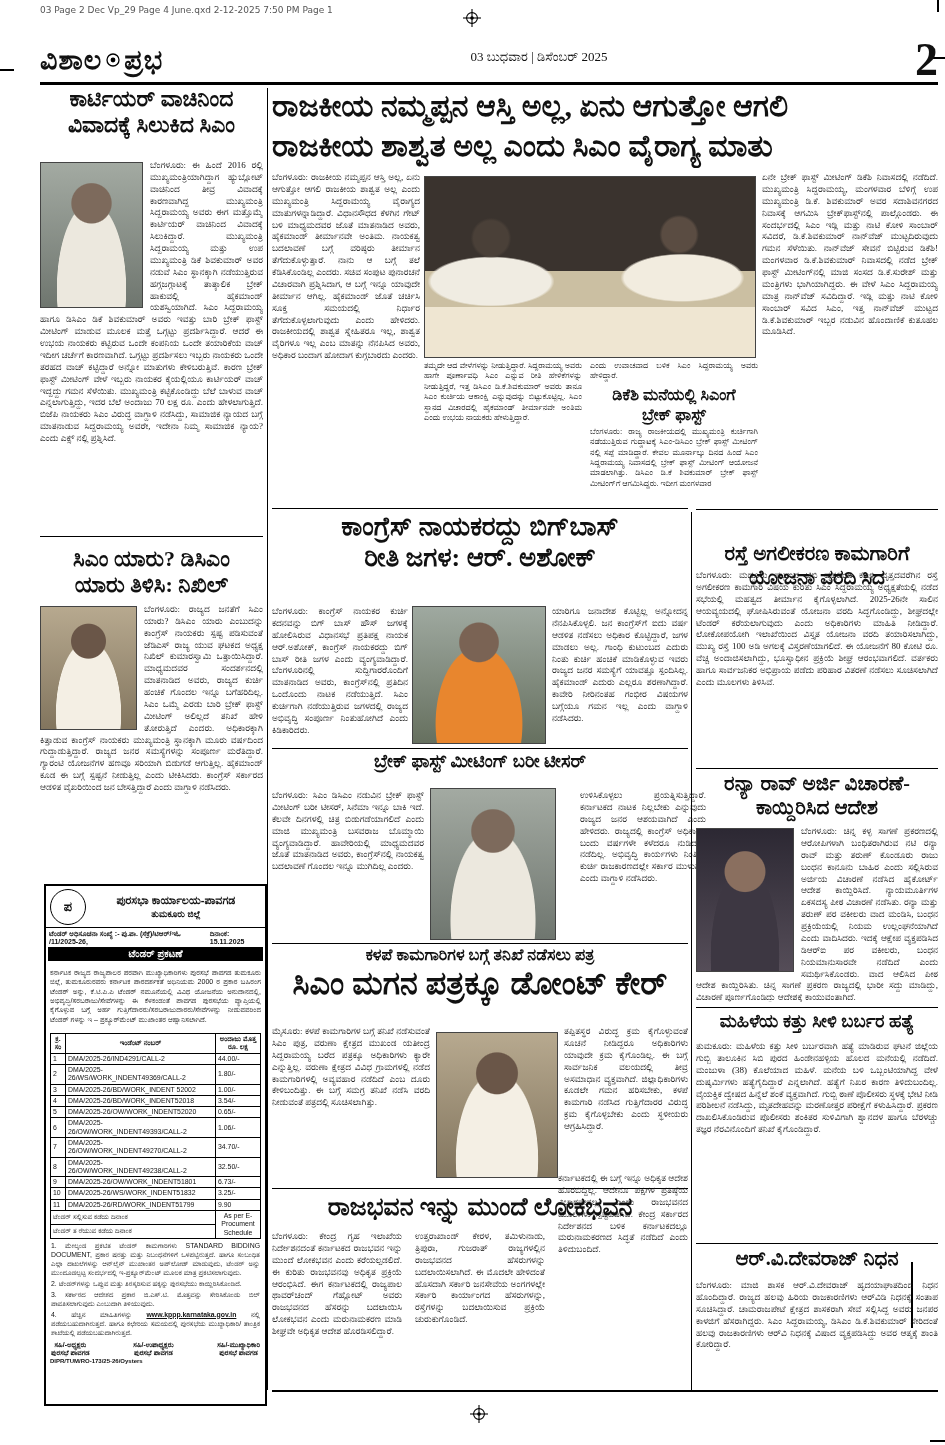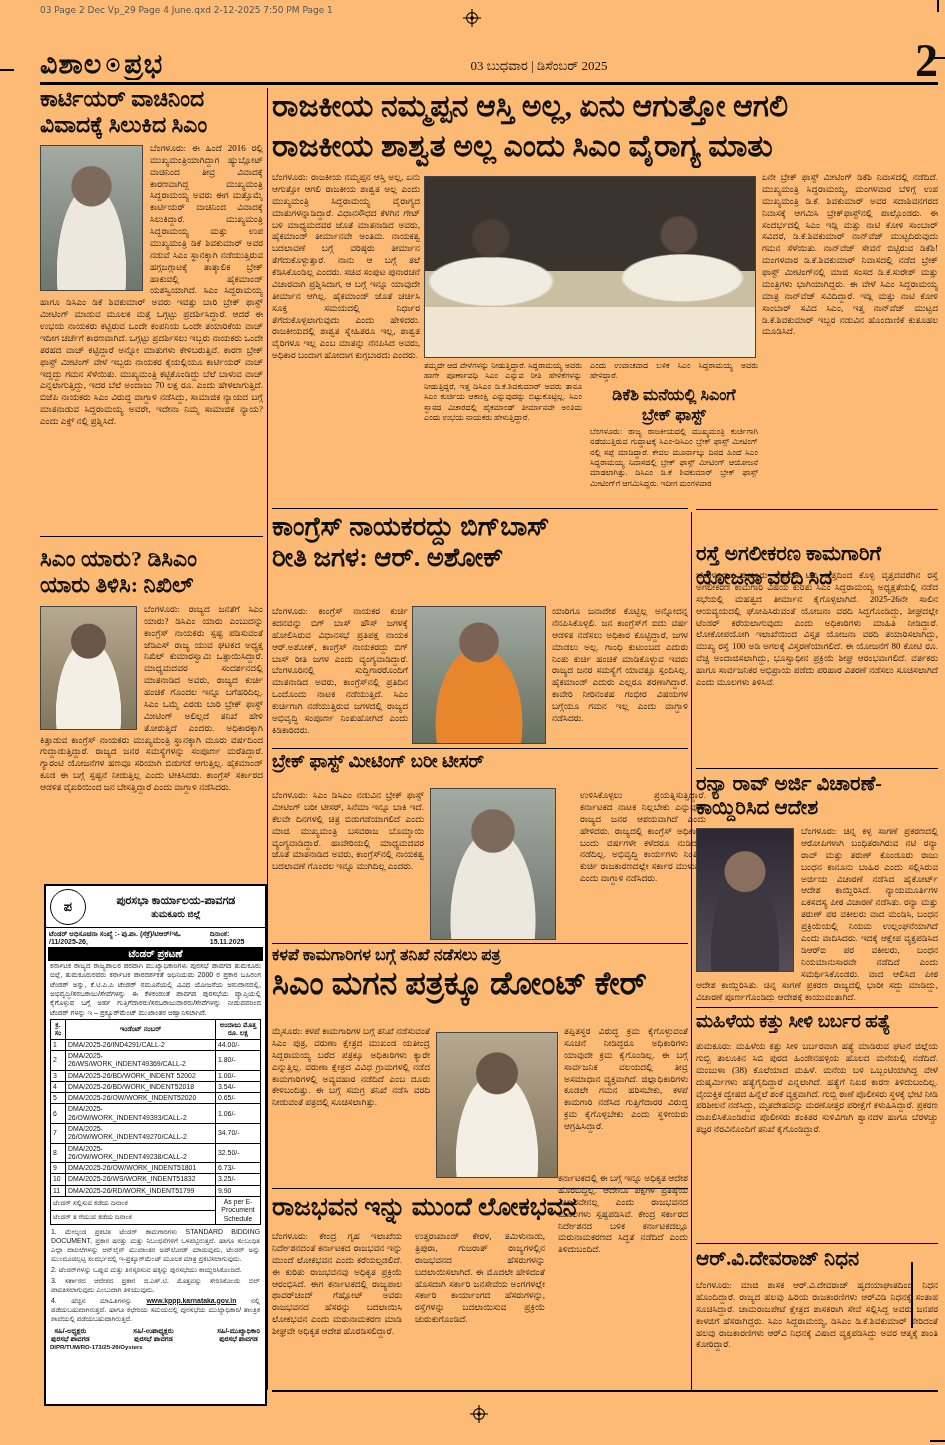--- a/index.html
+++ b/index.html
@@ -1,27 +1,27 @@
 <!DOCTYPE html>
 <html><head>
 <meta charset="utf-8">
 <style>
   html,body{margin:0;padding:0;background:#e8e8e8}
-  .page{position:relative;width:945px;height:1445px;background:#fdba74;
+  .page{position:relative;width:945px;height:1445px;background:#ffffff;
         font-family:"Liberation Serif","DejaVu Serif",serif;color:#111;overflow:hidden}
   .abs{position:absolute;overflow:hidden}
   .slug{font-family:"DejaVu Sans",sans-serif;font-size:9px;color:#555;white-space:nowrap}
   .regmark{width:18px;height:18px}
   .rule-h{position:absolute;background:#000;height:1px}
   .rule-v{position:absolute;background:#000;width:1px}
-  .masthead{display:flex;align-items:flex-end;justify-content:space-between}
+  .masthead{display:flex;align-items:center;justify-content:space-between}
   .logo{font-size:27px;font-weight:bold;letter-spacing:1px;display:flex;align-items:center;gap:4px}
   .dateline{font-size:13px;font-weight:normal;padding-bottom:6px}
   .pageno{font-size:46px;font-weight:bold;line-height:.85}
-  .hl{font-weight:bold;text-align:left;line-height:1.18}
+  .hl{font-weight:bold;text-align:center;line-height:1.18}
   .hl-main{font-size:30px;line-height:40px;text-align:left}
   .hl-22{font-size:22px}
   .hl-20{font-size:20px}
   .hl-18{font-size:18px}
   .body{text-align:justify;font-size:9px;line-height:1.32;word-break:break-word}
   .body-sm{font-size:8px;line-height:1.3}
   .photo{border:1px solid #444;box-sizing:border-box}
   .ph-float{float:left;margin:2px 7px 2px 0}
   .ph-person{background:
      radial-gradient(circle at 50% 28%,#7d6a5c 0 17%,rgba(0,0,0,0) 18%),
@@ -51,21 +51,21 @@
   .tender{border:2px solid #000;background:#fff;font-family:"Liberation Sans","DejaVu Sans",sans-serif}
   .tender-head{display:flex;align-items:center;gap:5px;padding:3px 4px 2px}
   .seal{width:34px;height:34px;border:1.5px solid #000;border-radius:50%;flex:0 0 auto;
         display:flex;align-items:center;justify-content:center;font-size:13px;font-weight:bold}
   .tender-title{flex:1;text-align:center;font-weight:bold}
   .t1{font-size:11px}.t2{font-size:9px;margin-top:2px}
   .refline{display:flex;justify-content:space-between;font-size:7px;font-weight:bold;
            border-top:1px solid #000;padding:2px 3px}
   .barhead{background:#000;color:#fff;text-align:center;font-weight:bold;font-size:10px;
            padding:1px 0;margin:0 2px}
-  .tender .intro{font-size:7.1px;line-height:1.32;text-align:justify;padding:1px 4px}
+  .tender .intro{font-size:7.1px;line-height:1.32;text-align:justify;padding:8px 4px}
   .ttable{border-collapse:collapse;width:calc(100% - 8px);margin:0 4px;font-size:6.9px}
   .ttable td,.ttable th{border:1px solid #000;padding:1px 2px;text-align:left;line-height:1.2}
   .ttable th{text-align:center}
   .amt{text-align:left;white-space:nowrap}
   .notes{font-size:6.9px;line-height:1.3;text-align:justify;padding:3px 5px 0}
   .notes p{margin:0 0 2px}
   .url{font-weight:bold;text-decoration:underline}
   .signrow{display:flex;justify-content:space-between;font-size:6.8px;font-weight:bold;
            padding:2px 5px 0;text-align:center}
   .dipr{font-size:6px;padding:1px 4px 2px;font-weight:bold}
@@ -108,21 +108,21 @@
   </div>
   <div class="rule-h" style="left:40px;top:82px;width:898px;height:2.5px"></div>
 
   <div class="rule-v" style="left:267px;top:88px;height:1302px"></div>
   <div class="rule-v" style="left:691px;top:512px;height:878px"></div>
   <div class="rule-h" style="left:272px;top:1390px;width:666px;height:2px"></div>
 
   <section class="abs" style="left:40px;top:86px;width:223px;height:444px">
     <div class="hl hl-22">ಕಾರ್ಟಿಯರ್ ವಾಚಿನಿಂದ</div>
     <div class="hl hl-22">ವಿವಾದಕ್ಕೆ ಸಿಲುಕಿದ ಸಿಎಂ</div>
-    <div class="body" style="margin-top:5px">
+    <div class="body" style="margin-top:22px">
       <span class="photo ph-person ph-float" style="width:103px;height:146px;display:block"></span>
       <span>ಬೆಂಗಳೂರು: ಈ ಹಿಂದೆ 2016 ರಲ್ಲಿ ಮುಖ್ಯಮಂತ್ರಿಯಾಗಿದ್ದಾಗ ಹ್ಯುಬ್ಲೋಟ್ ವಾಚಿನಿಂದ ತೀವ್ರ ವಿವಾದಕ್ಕೆ ಕಾರಣವಾಗಿದ್ದ ಮುಖ್ಯಮಂತ್ರಿ ಸಿದ್ದರಾಮಯ್ಯ ಅವರು ಈಗ ಮತ್ತೊಮ್ಮೆ ಕಾರ್ಟಿಯರ್ ವಾಚಿನಿಂದ ವಿವಾದಕ್ಕೆ ಸಿಲುಕಿದ್ದಾರೆ. ಮುಖ್ಯಮಂತ್ರಿ ಸಿದ್ದರಾಮಯ್ಯ ಮತ್ತು ಉಪ ಮುಖ್ಯಮಂತ್ರಿ ಡಿಕೆ ಶಿವಕುಮಾರ್ ಅವರ ನಡುವೆ ಸಿಎಂ ಸ್ಥಾನಕ್ಕಾಗಿ ನಡೆಯುತ್ತಿರುವ ಹಗ್ಗಜಗ್ಗಾಟಕ್ಕೆ ತಾತ್ಕಾಲಿಕ ಬ್ರೇಕ್ ಹಾಕುವಲ್ಲಿ ಹೈಕಮಾಂಡ್ ಯಶಸ್ವಿಯಾಗಿದೆ. ಸಿಎಂ ಸಿದ್ದರಾಮಯ್ಯ ಹಾಗೂ ಡಿಸಿಎಂ ಡಿಕೆ ಶಿವಕುಮಾರ್ ಅವರು ಇವತ್ತು ಬಾರಿ ಬ್ರೇಕ್ ಫಾಸ್ಟ್ ಮೀಟಿಂಗ್ ಮಾಡುವ ಮೂಲಕ ಮತ್ತೆ ಒಗ್ಗಟ್ಟು ಪ್ರದರ್ಶಿಸಿದ್ದಾರೆ. ಆದರೆ ಈ ಉಭಯ ನಾಯಕರು ಕಟ್ಟಿರುವ ಒಂದೇ ಕಂಪನಿಯ ಒಂದೇ ತಯಾರಿಕೆಯ ವಾಚ್ ಇದೀಗ ಚರ್ಚೆಗೆ ಕಾರಣವಾಗಿದೆ. ಒಗ್ಗಟ್ಟು ಪ್ರದರ್ಶಿಸಲು ಇಬ್ಬರು ನಾಯಕರು ಒಂದೇ ತರಹದ ವಾಚ್ ಕಟ್ಟಿದ್ದಾರೆ ಅನ್ನೋ ಮಾತುಗಳು ಕೇಳಿಬರುತ್ತಿವೆ. ಕಾರಣ ಬ್ರೇಕ್ ಫಾಸ್ಟ್ ಮೀಟಿಂಗ್ ವೇಳೆ ಇಬ್ಬರು ನಾಯಕರ ಕೈಯಲ್ಲಿಯೂ ಕಾರ್ಟಿಯರ್ ವಾಚ್ ಇದ್ದದ್ದು ಗಮನ ಸೆಳೆಯಿತು. ಮುಖ್ಯಮಂತ್ರಿ ಕಟ್ಟಿಕೊಂಡಿದ್ದು ಬೆಲೆ ಬಾಳುವ ವಾಚ್ ಎನ್ನಲಾಗುತ್ತಿದ್ದು, ಇದರ ಬೆಲೆ ಅಂದಾಜು 70 ಲಕ್ಷ ರೂ. ಎಂದು ಹೇಳಲಾಗುತ್ತಿದೆ. ಬಿಜೆಪಿ ನಾಯಕರು ಸಿಎಂ ವಿರುದ್ಧ ವಾಗ್ದಾಳಿ ನಡೆಸಿದ್ದು, ಸಾಮಾಜಿಕ ನ್ಯಾಯದ ಬಗ್ಗೆ ಮಾತನಾಡುವ ಸಿದ್ದರಾಮಯ್ಯ ಅವರೇ, ಇದೇನಾ ನಿಮ್ಮ ಸಾಮಾಜಿಕ ನ್ಯಾಯ? ಎಂದು ಎಕ್ಸ್ ನಲ್ಲಿ ಪ್ರಶ್ನಿಸಿದೆ.</span>
     </div>
   </section>
 
   <div class="rule-h" style="left:40px;top:536px;width:223px"></div>
 
   <section class="abs" style="left:40px;top:546px;width:223px;height:328px">
     <div class="hl hl-22">ಸಿಎಂ ಯಾರು? ಡಿಸಿಎಂ</div>
     <div class="hl hl-22">ಯಾರು ತಿಳಿಸಿ: ನಿಖಿಲ್</div>

